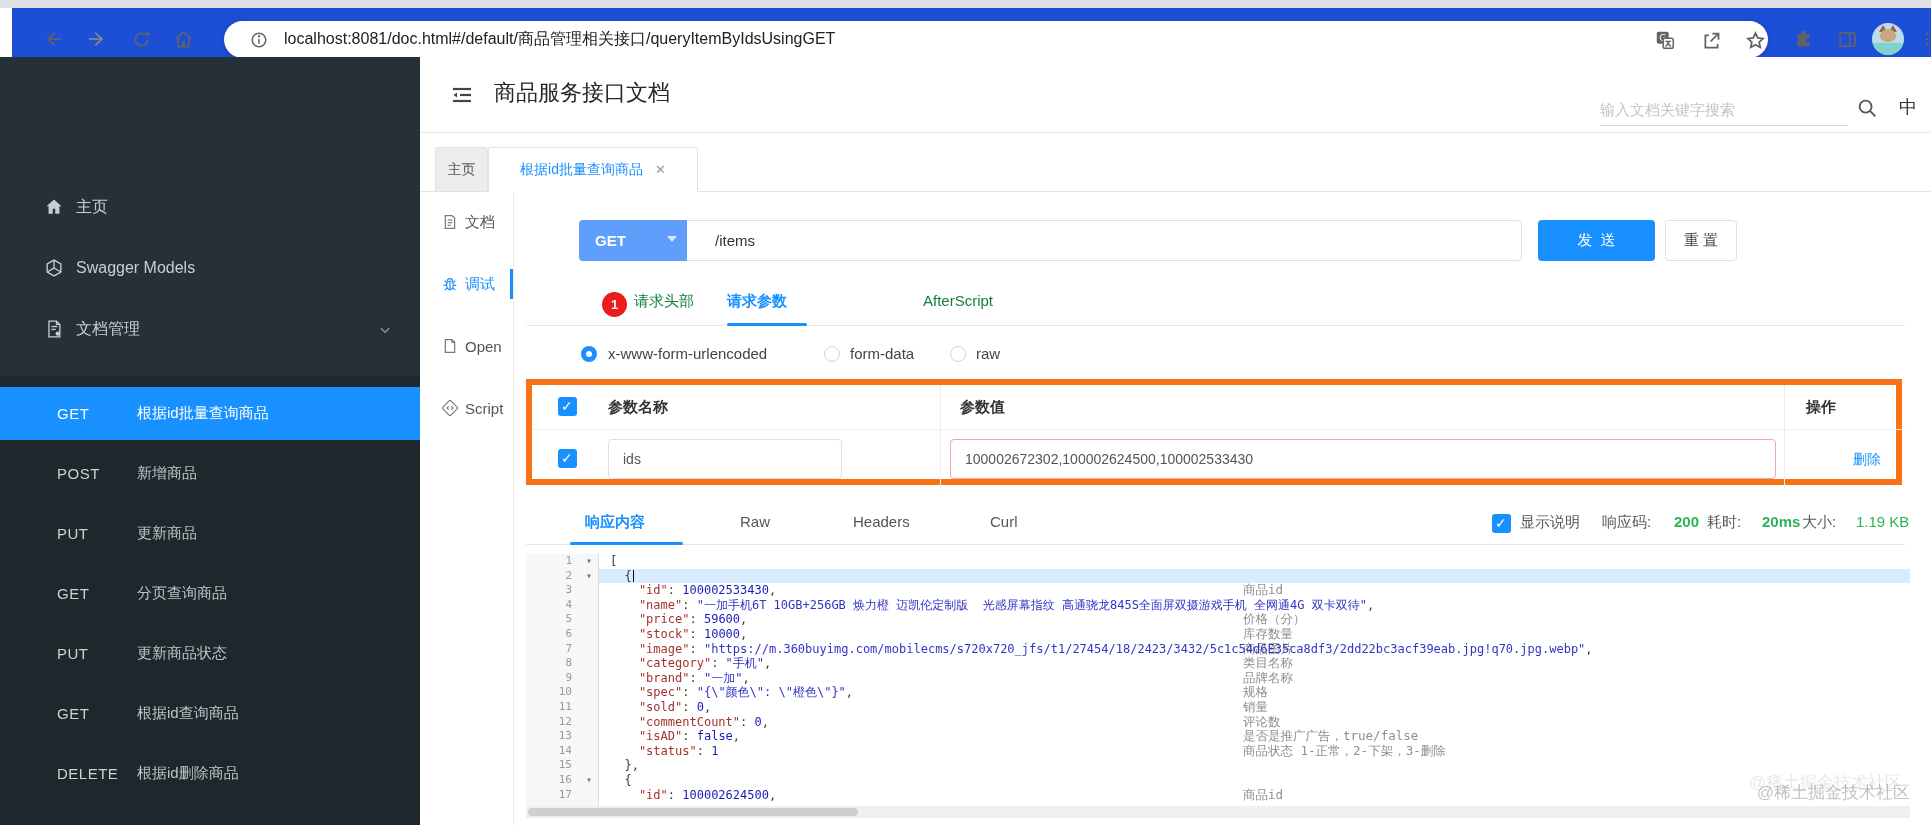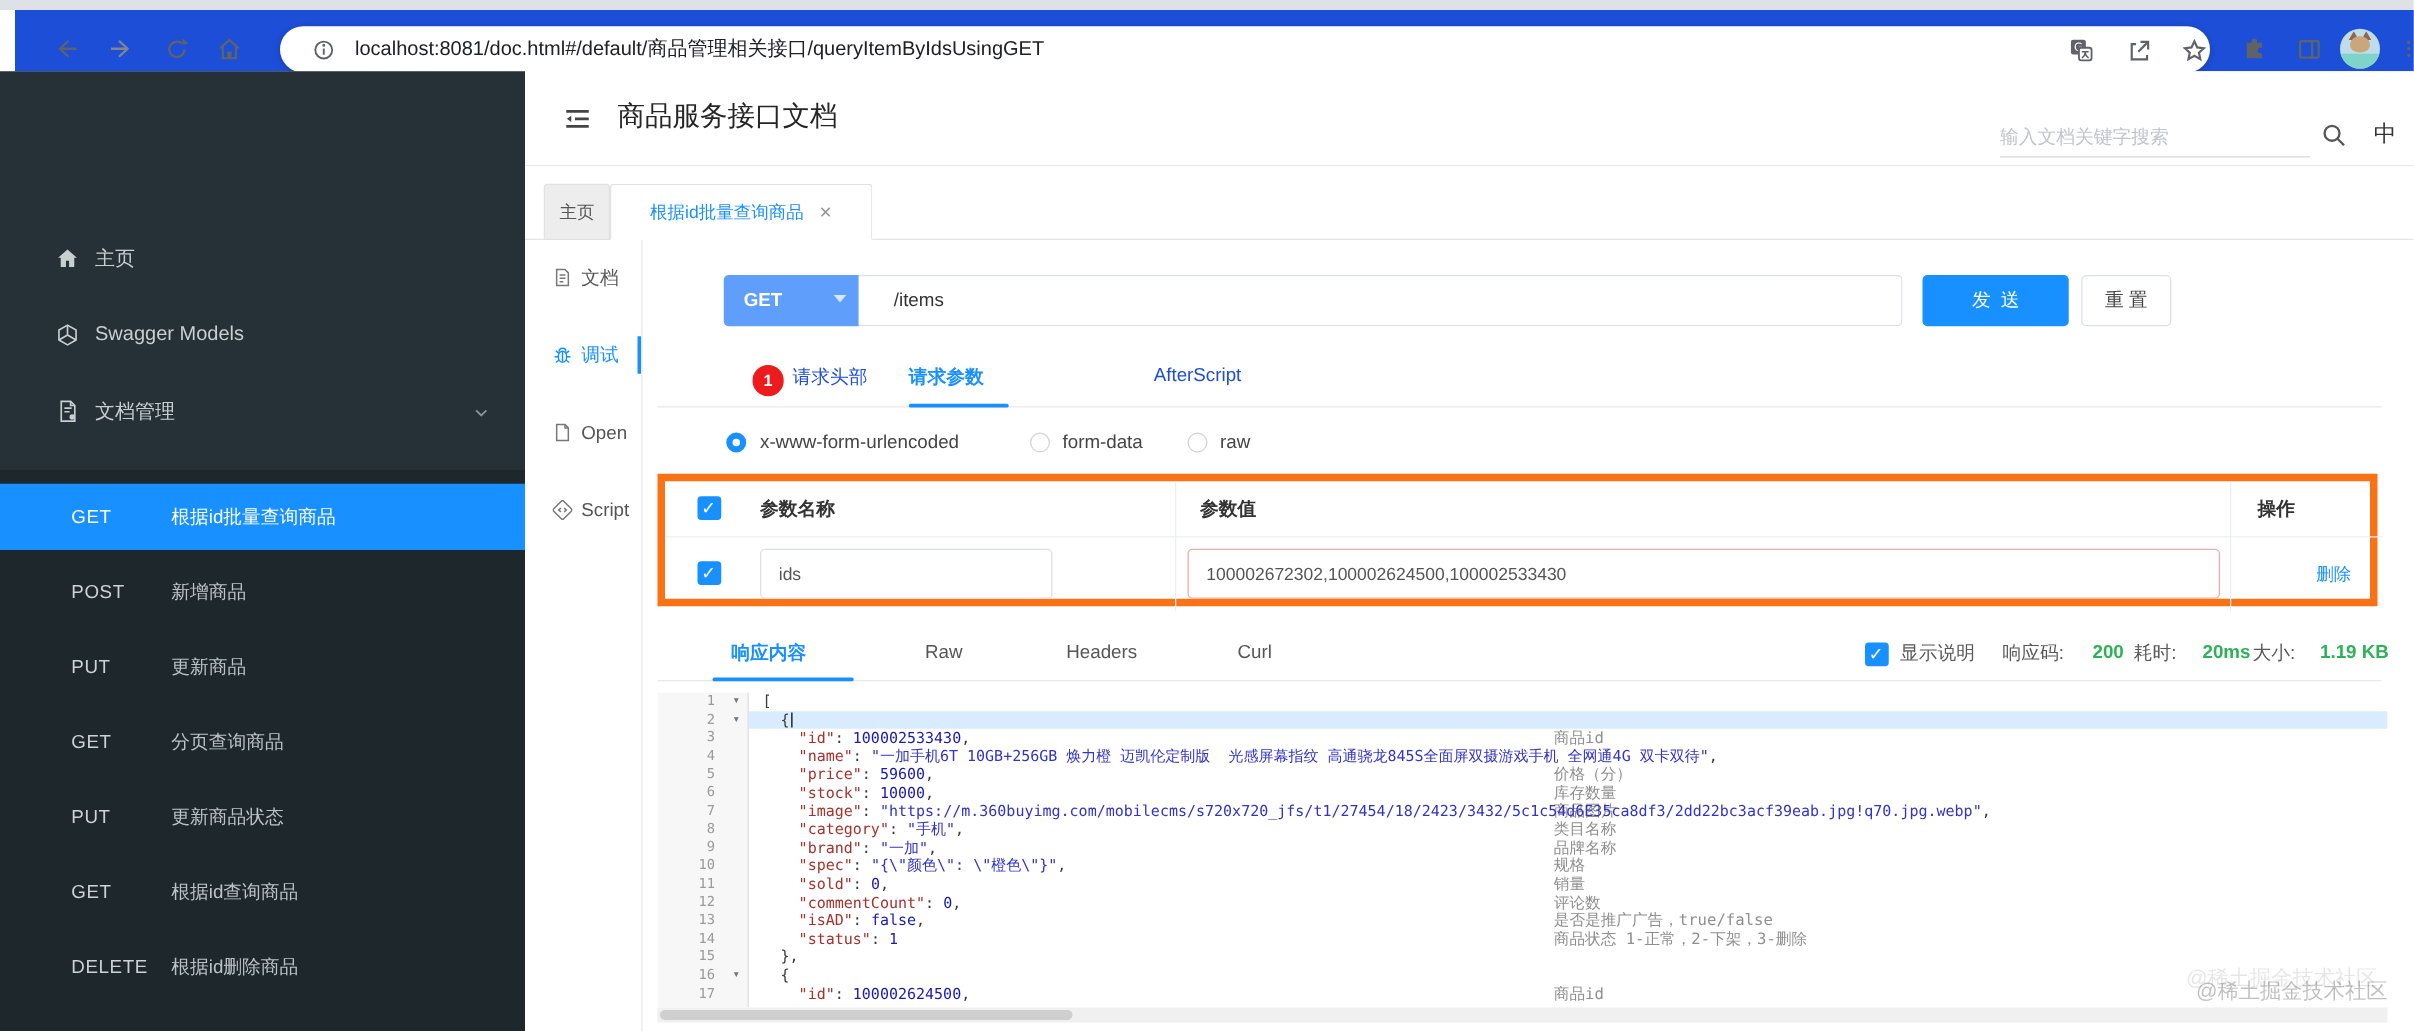--- a/index.html
+++ b/index.html
@@ -69,21 +69,21 @@
   .method-caret{position:absolute;right:10px;top:16px;width:0;height:0;border-left:5px solid transparent;border-right:5px solid transparent;border-top:6px solid rgba(255,255,255,.75);}
   .url-input{left:687px;top:220px;width:835px;height:41px;border:1px solid #dcdfe6;border-left:none;border-radius:0 4px 4px 0;
      box-sizing:border-box;display:flex;align-items:center;padding-left:28px;font-size:15px;color:#333;background:#fff;}
   .btn{position:absolute;top:220px;height:41px;border-radius:4px;display:flex;align-items:center;justify-content:center;
      font-size:15px;cursor:pointer;box-sizing:border-box;letter-spacing:8px;padding-left:8px;}
   .btn-send{left:1538px;width:117px;background:#1890ff;color:#fff;}
   .btn-reset{left:1665px;width:72px;background:#fff;border:1px solid #dcdfe6;color:#444;letter-spacing:4px;padding-left:4px;}
 
   
   .req-tabbar{left:526px;top:280px;width:1379px;height:46px;border-bottom:1px solid #e8e8e8;box-sizing:border-box;}
-  .req-tab{position:absolute;top:12px;font-size:15px;color:#1d4ed8;cursor:pointer;white-space:nowrap;}
+  .req-tab{position:absolute;top:12px;font-size:15px;color:#15803d;cursor:pointer;white-space:nowrap;}
   .req-tab.active{color:#1890ff;font-weight:bold;}
   .req-badge{position:absolute;left:76px;top:12px;width:25px;height:25px;border-radius:50%;background:#ec1c1c;
      color:#fff;font-size:13px;font-weight:bold;display:flex;align-items:center;justify-content:center;}
   .req-underline{position:absolute;left:201px;top:43px;width:80px;height:3px;background:#1890ff;border-radius:2px;}
 
   
   .radio-row{left:526px;top:340px;width:1379px;height:30px;}
   .radio{position:absolute;top:6px;width:16px;height:16px;border-radius:50%;box-sizing:border-box;border:1px solid #d0d3d9;background:#fff;cursor:pointer;}
   .radio.on{border:5px solid #1890ff;}
   .radio-label{position:absolute;top:5px;font-size:15px;color:#444;cursor:pointer;white-space:nowrap;}
@@ -431,21 +431,21 @@
   <div class="resp-tab" style="left:327px;">Headers</div>
   <div class="resp-tab" style="left:464px;">Curl</div>
   <div class="resp-underline"></div>
   <div class="cb" style="left:966px;top:11px;"></div>
   <div class="meta" style="left:994px;">显示说明</div>
   <div class="meta" style="left:1076px;">响应码:</div>
   <div class="meta" style="left:1148px;font-weight:bold;color:#2db356;">200</div>
   <div class="meta" style="left:1181px;">耗时:</div>
   <div class="meta" style="left:1236px;font-weight:bold;color:#2db356;">20ms</div>
   <div class="meta" style="left:1276px;">大小:</div>
-  <div class="meta" style="left:1330px;font-weight:bold;color:#2db356;">1.19 KB</div>
+  <div class="meta" style="left:1330px;font-weight:normal;color:#2db356;">1.19 KB</div>
 </div>
 
 <div class="abs editor">
   <div class="line-hl"></div>
   <div class="gutter-bg"></div>
   <div>
       <div class="gut-row" style="top: 0px;">
         <span class="num">1</span>
         <span class="fold">▾</span>
       </div>

